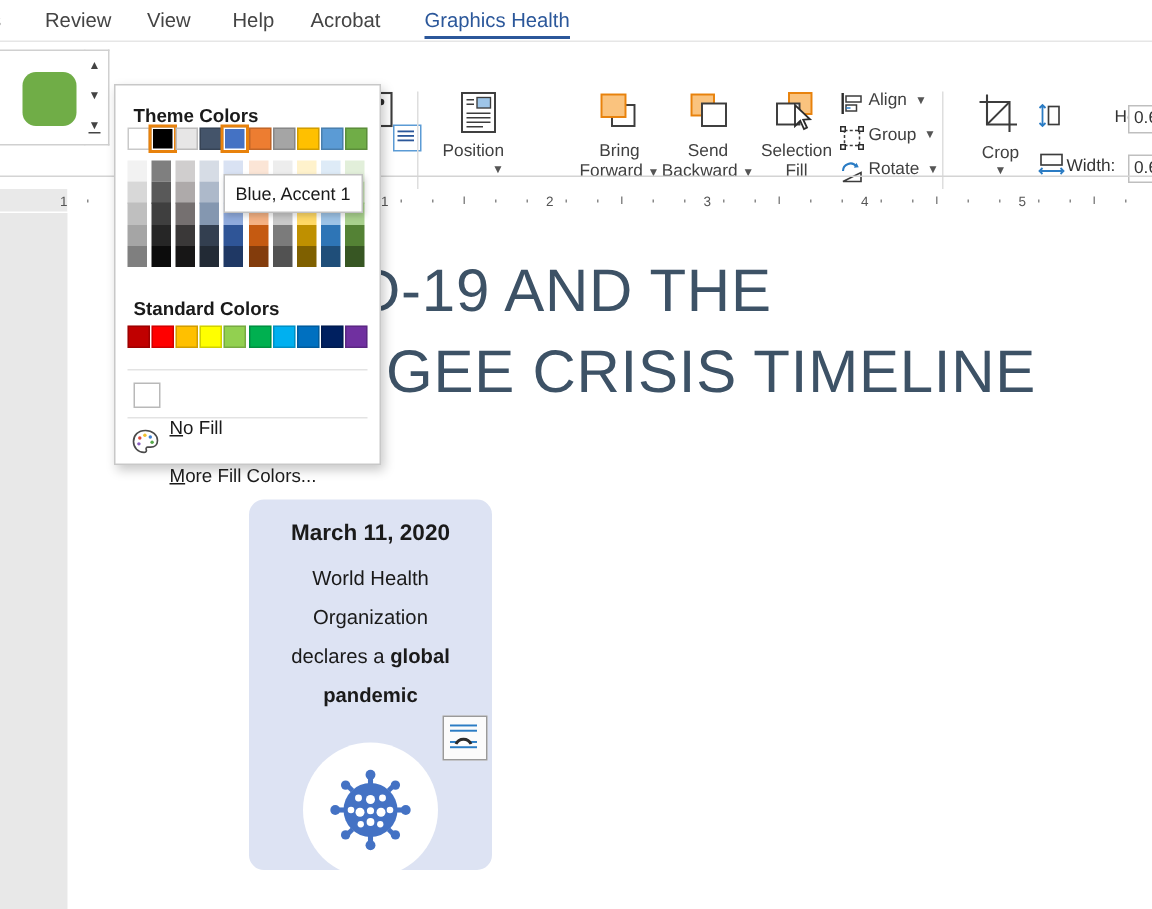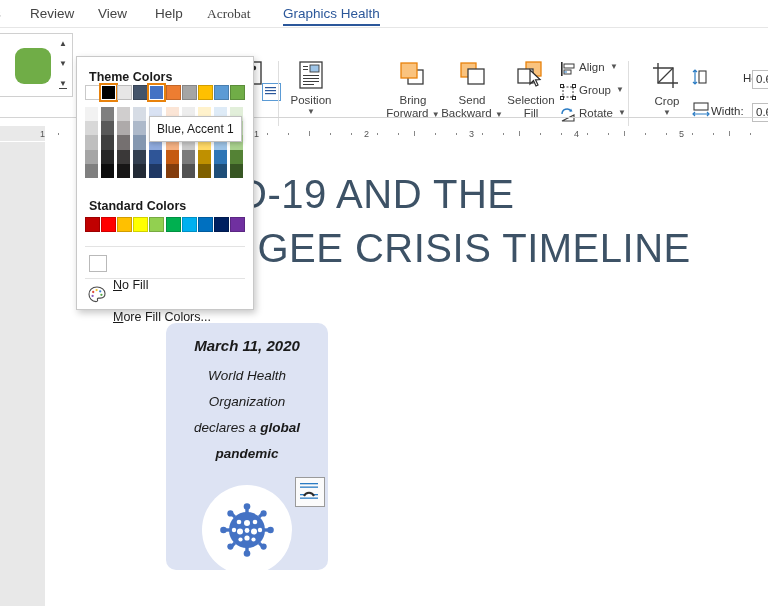--- a/index.html
+++ b/index.html
@@ -106,21 +106,21 @@
 <body>
 
 <div id="app">
 
   <div class="tabbar">
     <div class="sep"></div>
     <div class="tab" style="left:-6px;"><span>s</span></div>
     <div class="tab" style="left:30px;"><span>Review</span></div>
     <div class="tab" style="left:98px;"><span>View</span></div>
     <div class="tab" style="left:155px;"><span>Help</span></div>
-    <div class="tab" style="left:207px;font-family:Liberation Serif, serif;"><span>Acrobat</span></div>
+    <div class="tab" style="left:207px;"><span>Acrobat</span></div>
     <div class="tab active" style="left:283px;">
       <span>Graphics Health</span>
       <span class="uline"></span>
     </div>
   </div>
 
   <div class="ribbon">
 
     <div class="styleGallery">
       <div class="styleSwatch"></div>
@@ -153,21 +153,21 @@
         <rect x="2" y="6" width="11" height="1.2" fill="#2b579a"></rect>
         <rect x="2" y="9" width="11" height="1.2" fill="#2b579a"></rect>
       </svg>
     </div>
     <div class="accessLbl">bility</div>
 
     <div class="vsep" style="left:213px;"></div>
     <div class="vsep" style="left:278px;"></div>
     <div class="vsep" style="left:628px;"></div>
 
-    <div class="cmd" style="left:286px;top:32px;width:50px;">
+    <div class="cmd" style="left:286px;top:32px;width:50px;text-align:right;">
       <svg width="34" height="30" viewBox="0 0 34 30" class="glyph">
         <rect x="6" y="2" width="22" height="26" fill="#ffffff" stroke="#3c3c3c" stroke-width="1.3"></rect>
         <rect x="16" y="5" width="9" height="7" fill="#9ec5e8" stroke="#3c3c3c" stroke-width="0.9"></rect>
         <rect x="9" y="6" width="5" height="1" fill="#3c3c3c"></rect>
           <rect x="9" y="9" width="5" height="1" fill="#3c3c3c"></rect>
         <rect x="9" y="15" width="16" height="1" fill="#3c3c3c"></rect>
           <rect x="9" y="18" width="16" height="1" fill="#3c3c3c"></rect>
         <rect x="9" y="21" width="16" height="1" fill="#3c3c3c"></rect>
           <rect x="9" y="24" width="11" height="1" fill="#3c3c3c"></rect>
       </svg>
@@ -303,21 +303,21 @@
     <div class="rtick" style="left:58px;"></div>
       <div class="rtick" style="left:79px;"></div>
   </div>
 
   <div class="docArea">
     <div class="page">
 
       <div class="docTitle" style="left:193px;top:24px;">D-19 AND THE</div>
       <div class="docTitle" style="left:183px;top:78px;">UGEE CRISIS TIMELINE</div>
 
-      <div class="card" style="left:121px;top:181px;font-style:italic;">
+      <div class="card" style="left:121px;top:191px;">
         <div class="cardDate">March 11, 2020</div>
         <div class="cardBody">
           <span>World Health</span><br>
           <span>Organization</span><br>
           <span>declares a </span><b>global</b><br>
           <b>pandemic</b>
         </div>
         <div class="virusCircle"></div>
         <svg class="virusSvg" viewBox="0 0 58 58">
           <g fill="#4472c4">

